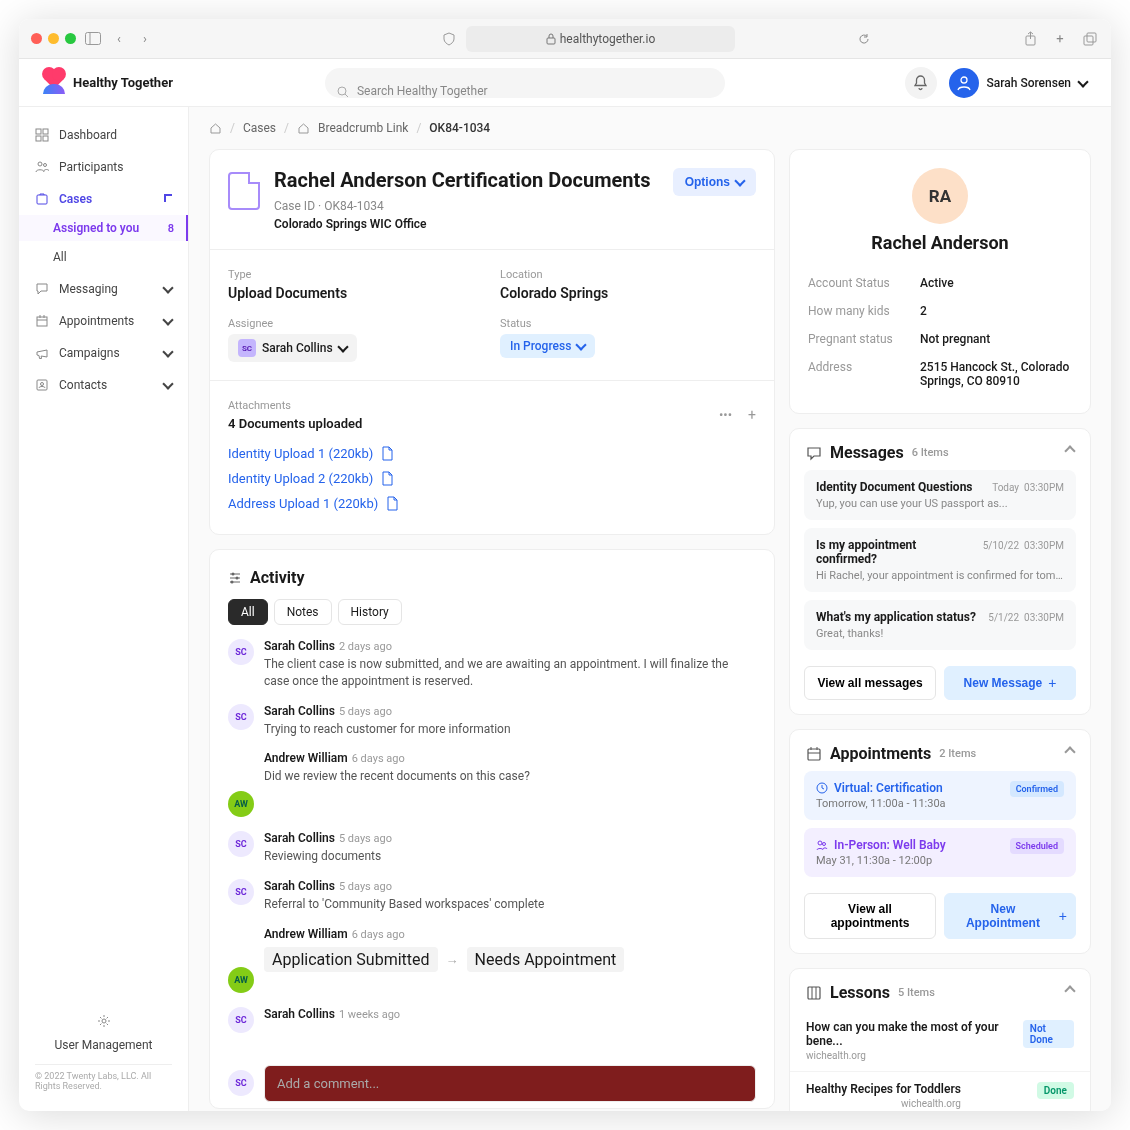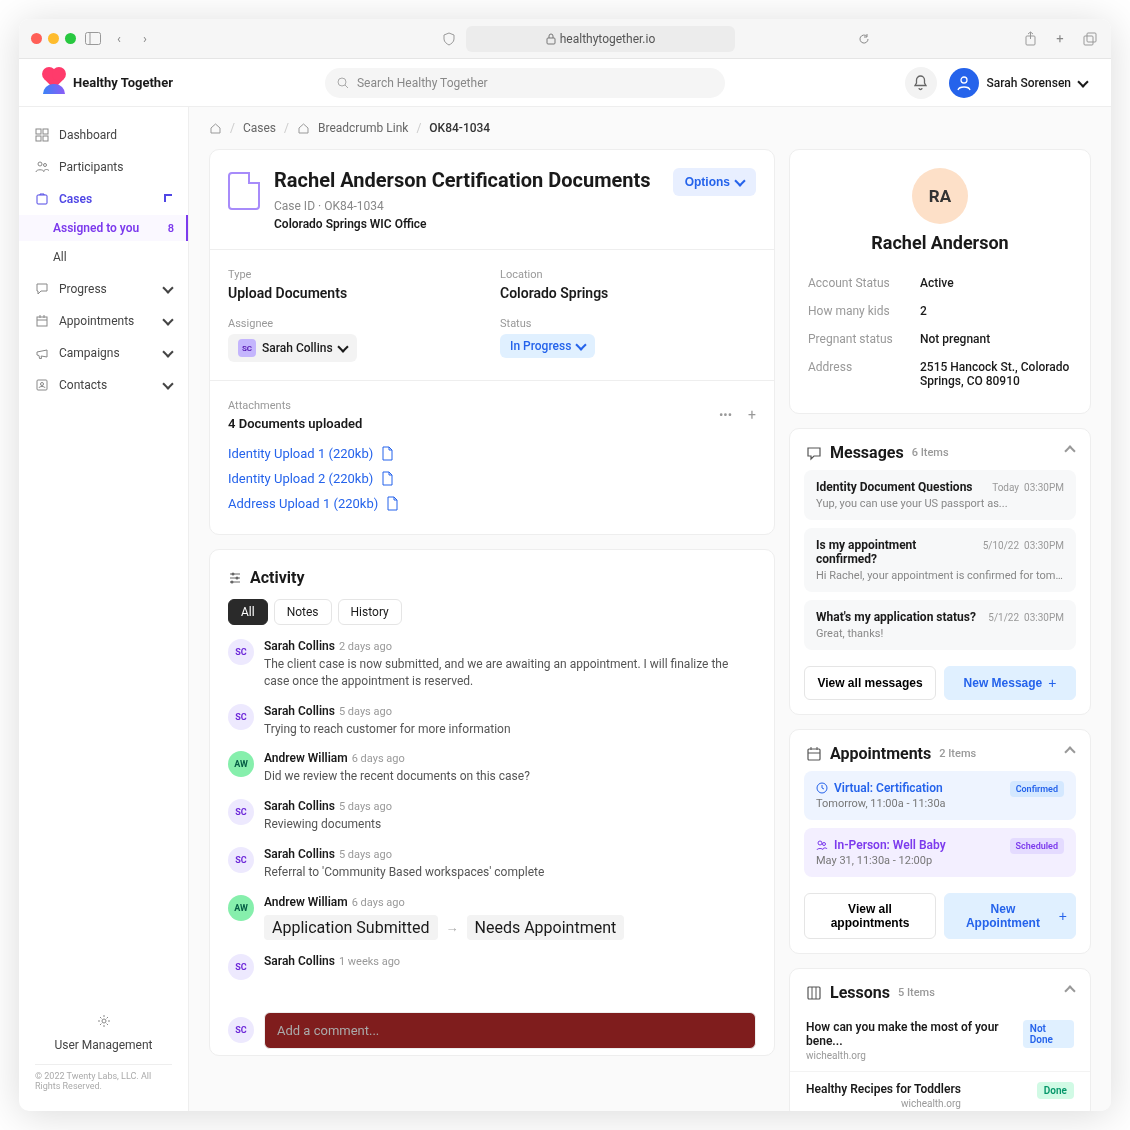--- a/index.html
+++ b/index.html
@@ -20,21 +20,21 @@
 
 .app-header { height: 48px; display: flex; align-items: center; padding: 0 24px; border-bottom: 1px solid #eee; gap: 12px; }
 .logo { display: flex; align-items: center; gap: 8px; }
 .logo-mark { width: 22px; height: 22px; position: relative; }
 .logo-heart { width: 14px; height: 14px; background: #ff3b6b; transform: rotate(45deg); position: absolute; top: 0; left: 4px; border-radius: 3px 0 3px 0; }
 .logo-heart::before, .logo-heart::after { content:""; position:absolute; width:14px; height:14px; background:#ff3b6b; border-radius:50%; }
 .logo-heart::before { left:-7px; }
 .logo-heart::after { top:-7px; }
 .logo-swoosh { width: 22px; height: 10px; background: linear-gradient(90deg,#3b82f6,#8b5cf6); border-radius: 10px 10px 0 0; position:absolute; bottom:0; }
 .logo-text { font-weight: 700; font-size: 13px; }
-.search-bar { width: 400px; height: 30px; background: #f5f5f5; border-radius: 16px; display: flex; align-items: center; padding: 0 12px; gap: 8px; color: #888; font-size: 12px; margin-left: 140px; }
+.search-bar { width: 400px; height: 30px; background: #f5f5f5; border-radius: 16px; display: flex; align-items: flex-end; padding: 0 12px; gap: 8px; color: #888; font-size: 12px; margin-left: 140px; }
 .header-right { margin-left: auto; display: flex; align-items: center; gap: 12px; }
 .bell { width: 32px; height: 32px; border-radius: 50%; background: #f3f3f3; display: flex; align-items: center; justify-content: center; color: #555; }
 .user-chip { display: flex; align-items: center; gap: 8px; font-size: 12px; font-weight: 500; }
 .user-avatar { width: 30px; height: 30px; border-radius: 50%; background: #2563eb; display: flex; align-items: center; justify-content: center; color: #fff; }
 
 
 .body { flex: 1; display: flex; overflow: hidden; }
 .sidebar { width: 170px; border-right: 1px solid #eee; padding: 12px 0; display: flex; flex-direction: column; }
 .nav-item { display: flex; align-items: center; gap: 10px; padding: 9px 16px; font-size: 12px; color: #444; cursor: pointer; }
 .nav-item.active { color: #4f46e5; font-weight: 600; }
@@ -80,21 +80,21 @@
 .attach-row { display:flex; align-items:center; justify-content:space-between; margin-bottom:10px; }
 .attachments a { color: #2563eb; text-decoration: none; font-size: 13px; display: flex; align-items: center; gap: 8px; padding: 5px 0; }
 
 .activity-header { display:flex; align-items:center; gap:8px; font-size:16px; font-weight:700; margin-bottom:12px; }
 .tabs { display: flex; gap: 6px; margin-bottom: 14px; }
 .tab { padding: 5px 12px; border-radius: 6px; font-size: 12px; cursor: pointer; border:1px solid #e5e5e5; background:#fff; }
 .tab.active { background: #2a2a2a; color: #fff; border-color:#2a2a2a; }
 
 .activity-item { display: flex; gap: 10px; margin-bottom: 14px; }
 .act-avatar { width: 26px; height: 26px; border-radius: 50%; background: #ede9fe; color: #6d28d9; font-size: 9px; font-weight:700; display:flex; align-items:center; justify-content:center; flex-shrink:0; }
-.act-avatar.aw { background:#86efac; color:#065f46; }
+.act-avatar.aw { background:#84cc16; color:#065f46;margin-top:40px; }
 .act-head { font-size: 12px; }
 .act-head b { font-weight:600; }
 .act-time { color: #999; font-size: 11px; margin-left:4px; }
 .act-body { font-size: 12px; color: #555; margin-top: 3px; line-height:1.4; }
 .act-tags { display:flex; gap:8px; margin-top:6px; align-items:center; }
 .act-tag { padding:3px 8px; border-radius:4px; background:#f3f3f3; font-size:16px; }
 .act-arrow { color:#aaa; }
 
 .comment-box { display: flex; gap: 10px; align-items: center; padding: 10px 18px 6px; }
 .comment-input { flex:1; border:1px solid #eee; border-radius:6px; padding:10px 12px; font-size:13px; color:#aaa; background:#7f1d1d; }
@@ -276,21 +276,21 @@
       </div>
       <div class="nav-item nav-sub">
         <span>All</span>
       </div>
       <div class="nav-item">
         <span class="nav-icon">
             <svg width="14" height="14" viewBox="0 0 14 14">
               <path d="M2 2h10v7H6l-3 3V9H2z" fill="none" stroke="currentColor"></path>
             </svg>
           </span>
-        <span>Progress</span>
+        <span>Messaging</span>
         <span style="margin-left:auto" class="chev-d"></span>
       </div>
       <div class="nav-item">
         <span class="nav-icon">
             <svg width="14" height="14" viewBox="0 0 14 14">
               <rect x="2" y="3" width="10" height="9" fill="none" stroke="currentColor"></rect>
               <line x1="2" y1="6" x2="12" y2="6" stroke="currentColor"></line>
               <line x1="5" y1="1" x2="5" y2="4" stroke="currentColor"></line>
               <line x1="9" y1="1" x2="9" y2="4" stroke="currentColor"></line>
             </svg>

